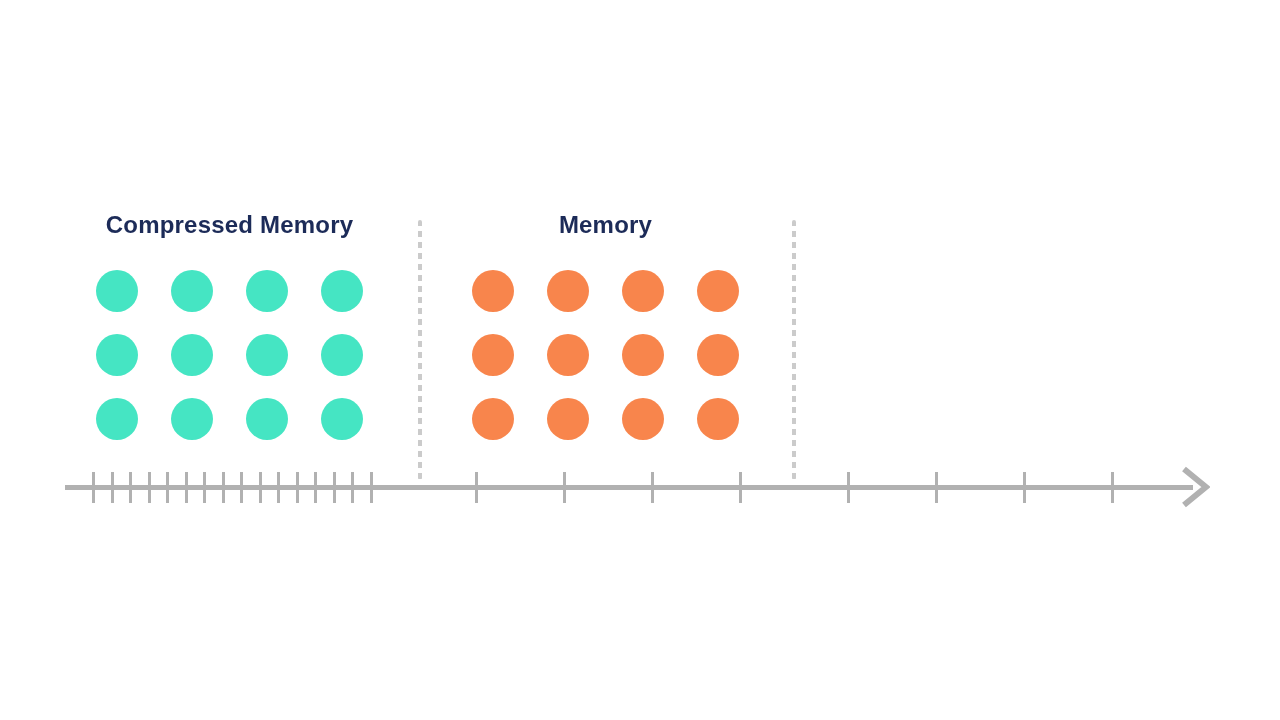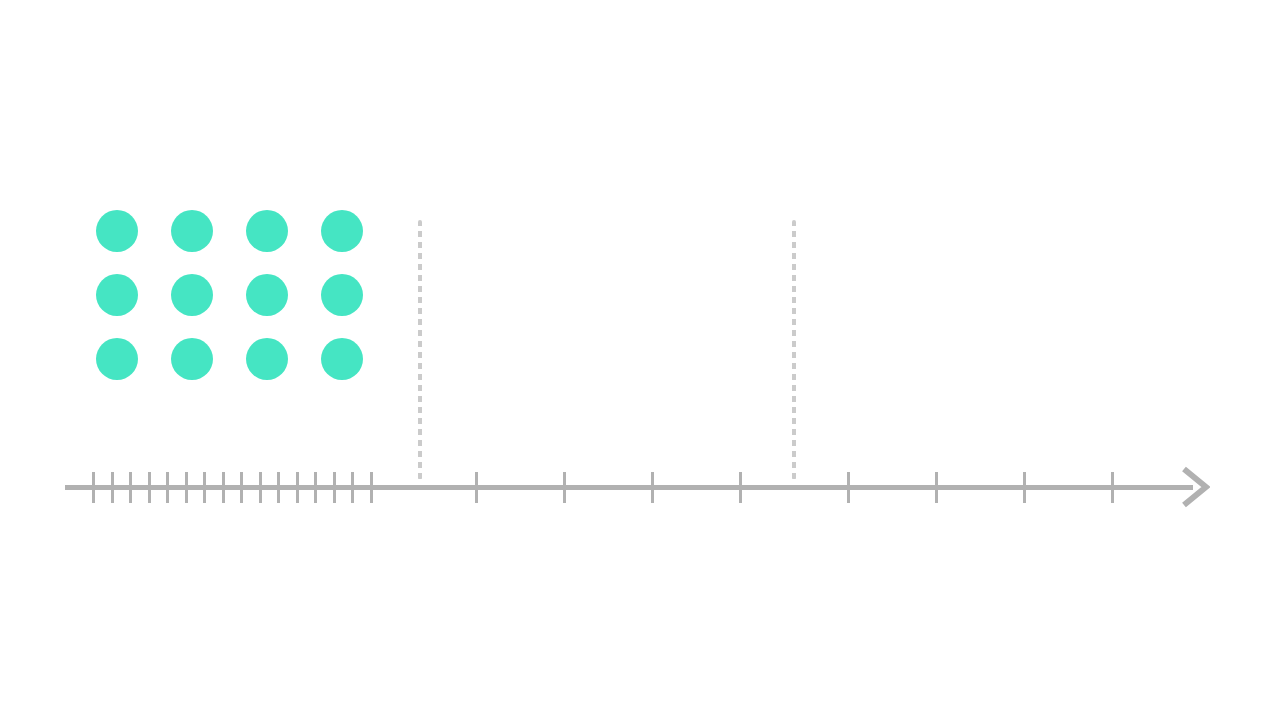--- a/index.html
+++ b/index.html
@@ -82,36 +82,54 @@
     top: 466px;
     color: var(--axis, #b1b1b1);
   }
 </style>
 </head>
 <body>
 
 <div class="canvas" style="--bg: #FFFFFF; --title: #1C2B58; --axis: #B1B1B1; --divider: #CBCBCB;">
 
   <div class="section section-0">
+    <div class="section-title">Compressed Memory</div>
     <div class="dots" style="grid-template-columns: repeat(4, 42px);">
         <div class="dot" style="background: rgb(69, 229, 195);"></div>
         <div class="dot" style="background: rgb(69, 229, 195);"></div>
         <div class="dot" style="background: rgb(69, 229, 195);"></div>
         <div class="dot" style="background: rgb(69, 229, 195);"></div>
         <div class="dot" style="background: rgb(69, 229, 195);"></div>
         <div class="dot" style="background: rgb(69, 229, 195);"></div>
         <div class="dot" style="background: rgb(69, 229, 195);"></div>
         <div class="dot" style="background: rgb(69, 229, 195);"></div>
         <div class="dot" style="background: rgb(69, 229, 195);"></div>
         <div class="dot" style="background: rgb(69, 229, 195);"></div>
         <div class="dot" style="background: rgb(69, 229, 195);"></div>
         <div class="dot" style="background: rgb(69, 229, 195);"></div>
       </div>
   </div>
 
+  <div class="section section-1">
+    <div class="section-title">Memory</div>
+    <div class="dots" style="grid-template-columns: repeat(4, 42px);">
+        <div class="dot" style="background: rgb(248, 133, 76);"></div>
+        <div class="dot" style="background: rgb(248, 133, 76);"></div>
+        <div class="dot" style="background: rgb(248, 133, 76);"></div>
+        <div class="dot" style="background: rgb(248, 133, 76);"></div>
+        <div class="dot" style="background: rgb(248, 133, 76);"></div>
+        <div class="dot" style="background: rgb(248, 133, 76);"></div>
+        <div class="dot" style="background: rgb(248, 133, 76);"></div>
+        <div class="dot" style="background: rgb(248, 133, 76);"></div>
+        <div class="dot" style="background: rgb(248, 133, 76);"></div>
+        <div class="dot" style="background: rgb(248, 133, 76);"></div>
+        <div class="dot" style="background: rgb(248, 133, 76);"></div>
+        <div class="dot" style="background: rgb(248, 133, 76);"></div>
+      </div>
+  </div>
 
 
   <div class="axis-line"></div>
 
   <svg class="arrow-head" width="30" height="42" viewBox="0 0 30 42">
     <path d="M4 3 L26 21 L4 39" fill="none" stroke="currentColor" stroke-width="6"></path>
   </svg>
 
 <div class="divider" style="left: 418px;"></div>
     <div class="divider" style="left: 792px;"></div>

